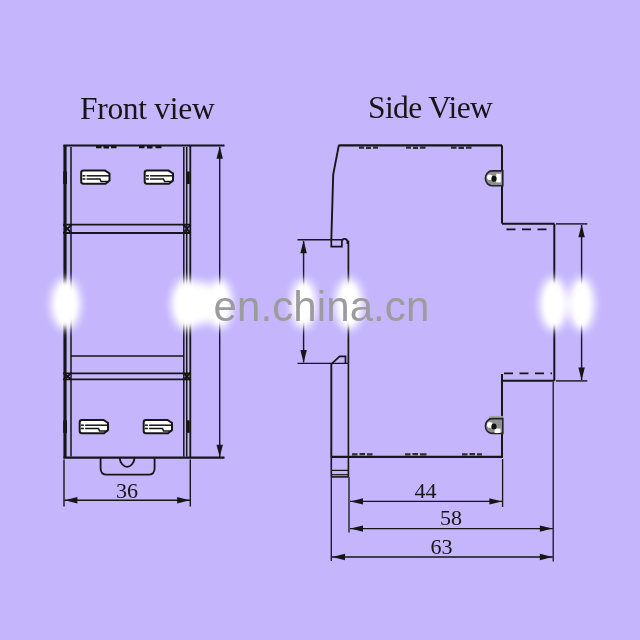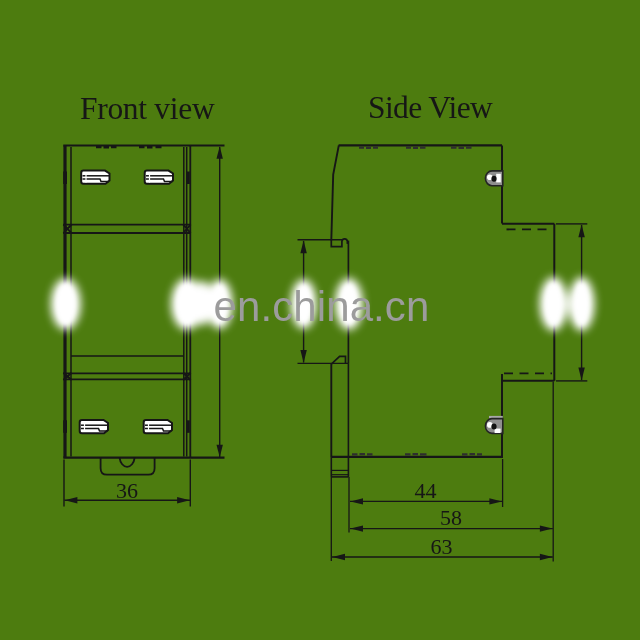--- a/index.html
+++ b/index.html
@@ -1,16 +1,16 @@
 <!DOCTYPE html>
 <html><head>
 <meta charset="utf-8">
 <style>
   html,body{margin:0;padding:0;background:#ffffff;}
-  .page{position:relative;width:640px;height:640px;background:#4d7c0f;overflow:hidden;}
+  .page{position:relative;width:640px;height:640px;background:#c4b5fd;overflow:hidden;}
   svg{position:absolute;left:0;top:0;filter:blur(0.4px);}
   text{font-family:"Liberation Serif",serif;fill:#161616;}
   text.wm{font-family:"Liberation Sans",sans-serif;fill:#9c9c9c;}
 </style>
 </head>
 <body>
 <div class="page">
 <svg width="640" height="640" viewBox="0 0 640 640">
 <defs>
   <filter id="glow" x="-60%" y="-60%" width="220%" height="220%">

